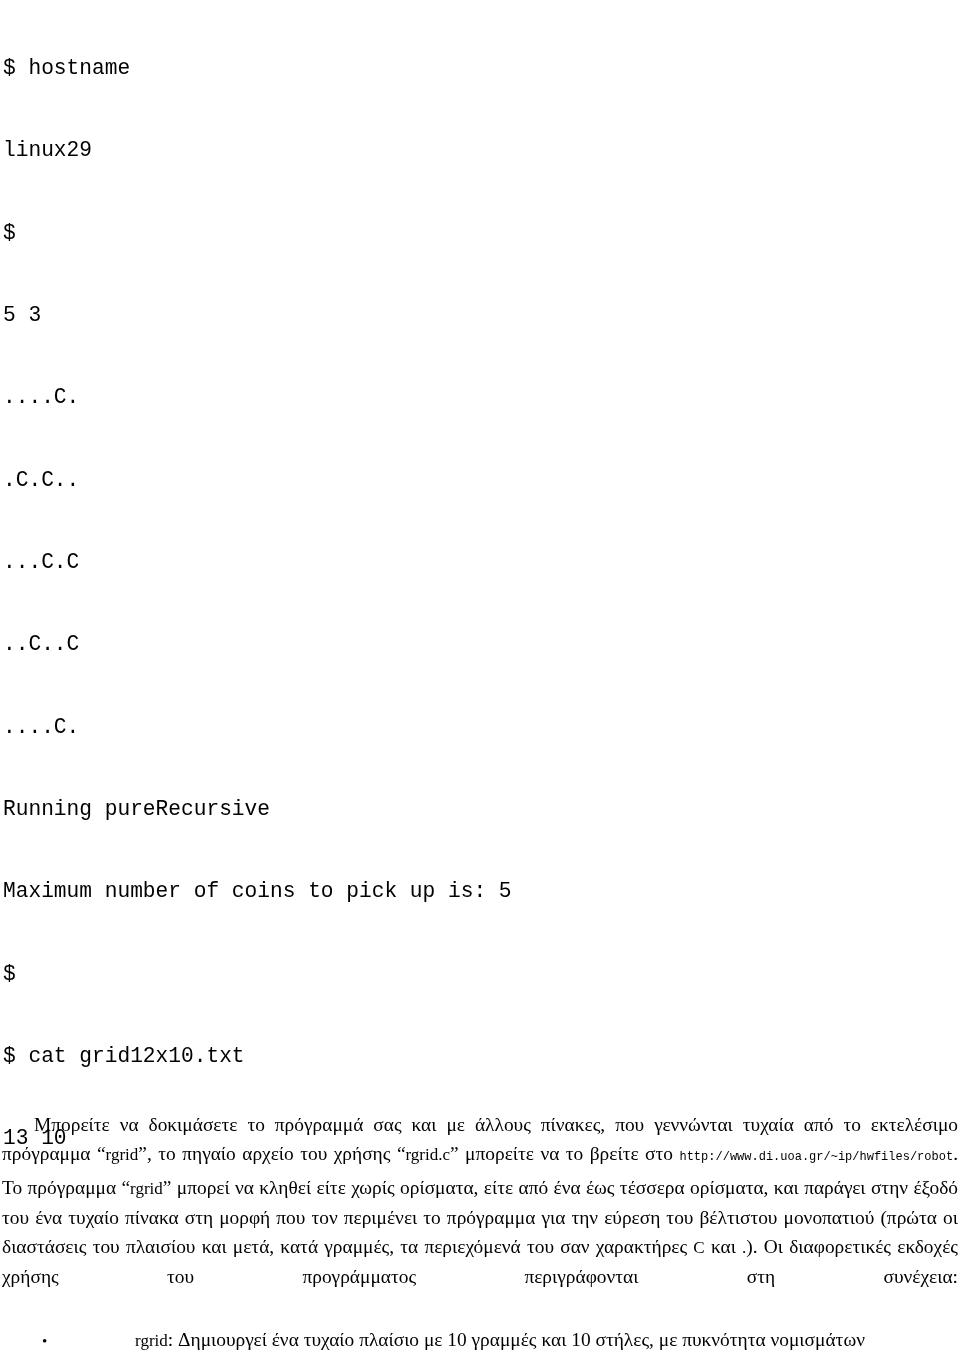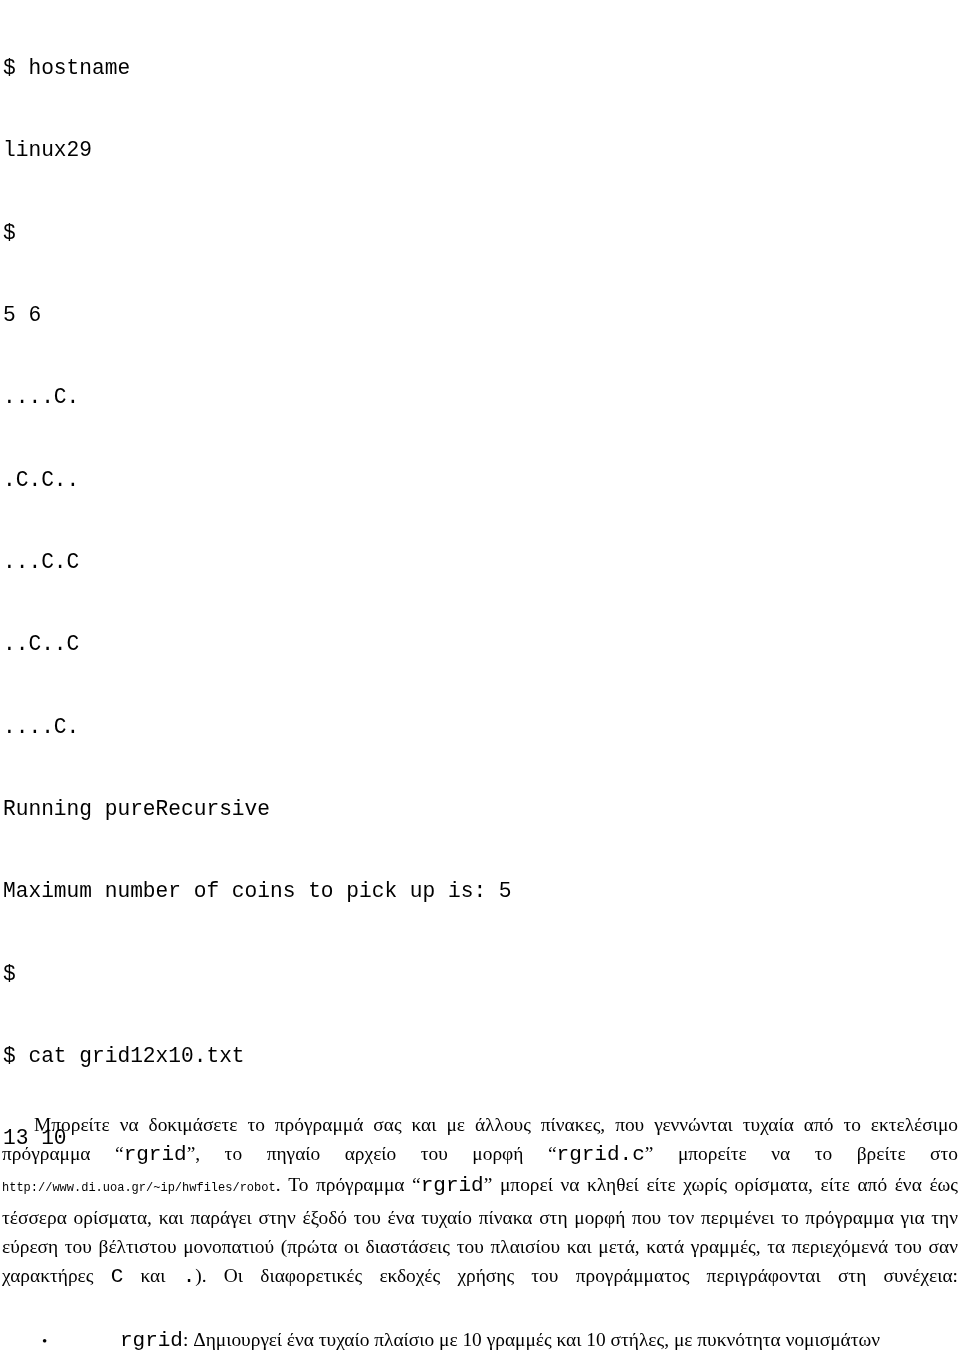--- a/index.html
+++ b/index.html
@@ -56,22 +56,22 @@
     word-spacing: 0.5px;
   }
   .prose p {
     margin: 0;
   }
   .prose .indent {
     display: inline-block;
     width: 32px;
   }
   .mono-inline {
-    font-family: Liberation Mono, monospace;
-    font-size: 21px;
+    font-family: Liberation Serif, serif;
+    font-size: 17px;
   }
   .urlline {
     font-family: "Liberation Mono", "DejaVu Sans Mono", monospace;
     font-size: 12px;
   }
 
   
   .bullets {
     position: absolute;
     left: 2px;
@@ -103,21 +103,21 @@
 </style>
 </head>
 <body>
 
 <div class="page">
 
   <div class="transcript">
     <span class="tline">$ hostname</span>
     <span class="tline">linux29</span>
     <span class="tline">$</span>
-    <span class="tline">5 6</span>
+    <span class="tline">5 3</span>
     <span class="tline">....C.</span>
     <span class="tline">.C.C..</span>
     <span class="tline">...C.C</span>
     <span class="tline">..C..C</span>
     <span class="tline">....C.</span>
     <span class="tline">Running pureRecursive</span>
     <span class="tline">Maximum number of coins to pick up is: 5</span>
     <span class="tline">$</span>
     <span class="tline">$ cat grid12x10.txt</span>
     <span class="tline">13 10</span>
@@ -142,21 +142,21 @@
     
     
     
     
     
     
   </div>
 
   <div class="prose">
     <p><span class="indent"></span><span>Μπορείτε να δοκιμάσετε το πρόγραμμά σας και με άλλους πίνακες, που γεννώνται τυχαία από το</span>
-      <span>εκτελέσιμο πρόγραμμα “</span><span class="mono-inline">rgrid</span><span>”, το πηγαίο αρχείο του μορφή “</span><span class="mono-inline">rgrid.c</span><span>” μπορείτε να το βρείτε στο</span>
+      <span>εκτελέσιμο πρόγραμμα “</span><span class="mono-inline">rgrid</span><span>”, το πηγαίο αρχείο του χρήσης “</span><span class="mono-inline">rgrid.c</span><span>” μπορείτε να το βρείτε στο</span>
       <span class="urlline">http://www.di.uoa.gr/~ip/hwfiles/robot</span><span>. Το πρόγραμμα “</span><span class="mono-inline">rgrid</span><span>” μπορεί να κληθεί είτε χωρίς</span>
       <span>ορίσματα, είτε από ένα έως τέσσερα ορίσματα, και παράγει στην έξοδό του ένα τυχαίο πίνακα στη</span>
       <span>μορφή που τον περιμένει το πρόγραμμα για την εύρεση του βέλτιστου μονοπατιού (πρώτα οι διαστάσεις</span>
       <span>του πλαισίου και μετά, κατά γραμμές, τα περιεχόμενά του σαν χαρακτήρες </span><span class="mono-inline">C</span><span> και </span><span class="mono-inline">.</span><span>). Οι διαφορετικές</span>
       <span>εκδοχές χρήσης του προγράμματος περιγράφονται στη συνέχεια:</span></p>
   </div>
 
   <div class="bullets">
     <div class="bullet-row">
       <span class="bullet-dot">•</span>

